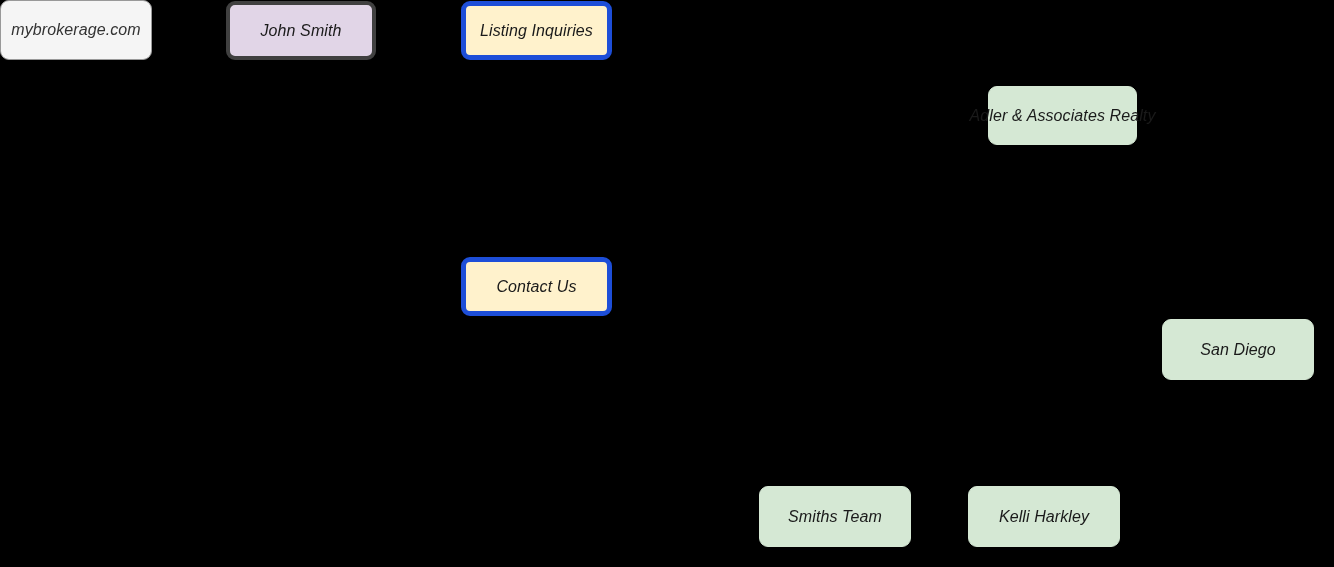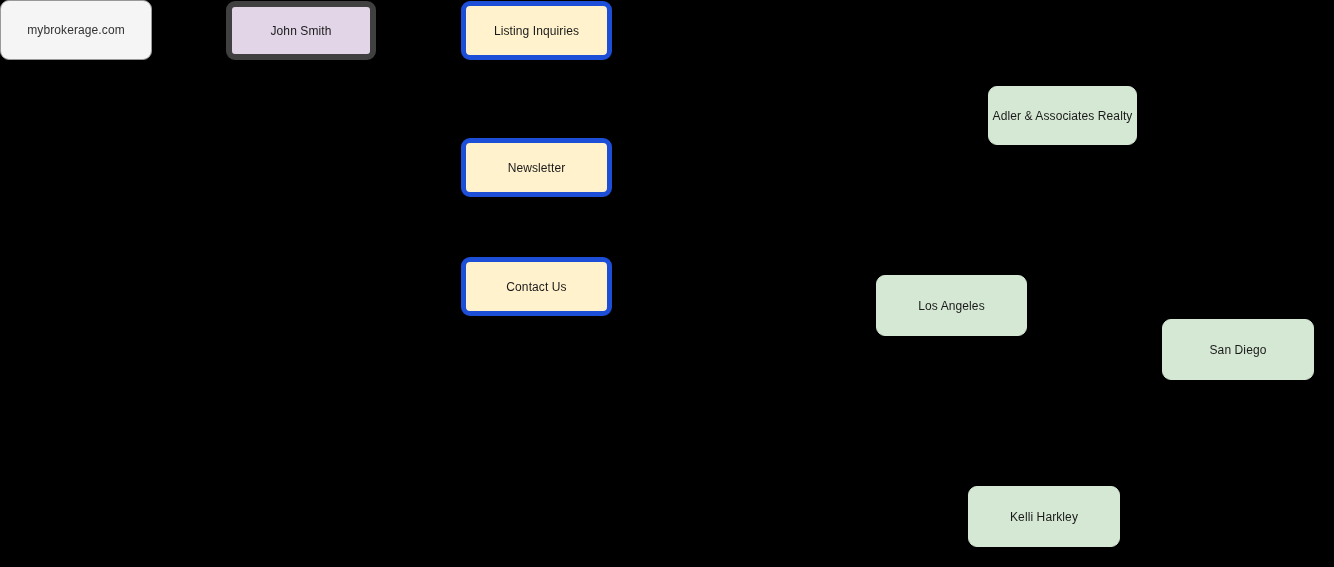--- a/index.html
+++ b/index.html
@@ -22,40 +22,41 @@
   }
   .node {
     position: absolute;
     box-sizing: border-box;
     display: flex;
     align-items: center;
     justify-content: center;
     text-align: center;
     border-radius: 9px;
     font-family: "Liberation Sans", sans-serif;
-    font-size: 12px;
+    font-size: 16px;
     line-height: 14px;
     color: #1a1a1a;
     letter-spacing: 0.1px;
     padding: 8px 6px;
+    font-style: italic;
     -webkit-font-smoothing: antialiased;
   }
   .node .label {
     display: block;
     white-space: nowrap;
   }
   
   .style-white {
     background: #f5f5f5;
     border: 1px solid #999999;
     color: #333333;
   }
   .style-purple {
     background: #e1d5e7;
-    border: 6px solid #404040;
+    border: 4px solid #404040;
     color: #1a1a1a;
   }
   .style-yellow {
     background: #fff2cc;
     border: 5px solid #1d4ed8;
     color: #1a1a1a;
   }
   .style-green {
     background: #d5e8d4;
     border: 1px solid #d5e8d4;
@@ -72,38 +73,35 @@
   </div>
 
   <div class="node style-purple" style="left:226px; top:1px; width:150px; height:59px;">
     <span class="label">John Smith</span>
   </div>
 
   <div class="node style-yellow" style="left:461px; top:1px; width:151px; height:59px;">
     <span class="label">Listing Inquiries</span>
   </div>
 
-  <div class="node style-yellow" style="left:461px; top:138px; width:151px; height:59px;">
-    <span class="label">Newsletter</span>
-  </div>
 
   <div class="node style-yellow" style="left:461px; top:257px; width:151px; height:59px;">
     <span class="label">Contact Us</span>
   </div>
 
   <div class="node style-green" style="left:988px; top:86px; width:149px; height:59px;">
     <span class="label">Adler &amp; Associates Realty</span>
   </div>
 
-  <div class="node style-green" style="left:876px; top:275px; width:151px; height:61px;">
-    <span class="label">Los Angeles</span>
-  </div>
 
   <div class="node style-green" style="left:1162px; top:275px; width:152px; height:61px;margin-top:44px;">
     <span class="label">San Diego</span>
   </div>
 
+  <div class="node style-green" style="left:759px; top:486px; width:152px; height:61px;">
+    <span class="label">Smiths Team</span>
+  </div>
 
   <div class="node style-green" style="left:968px; top:486px; width:152px; height:61px;">
     <span class="label">Kelli Harkley</span>
   </div>
 
 </div>
 
 </body></html>

